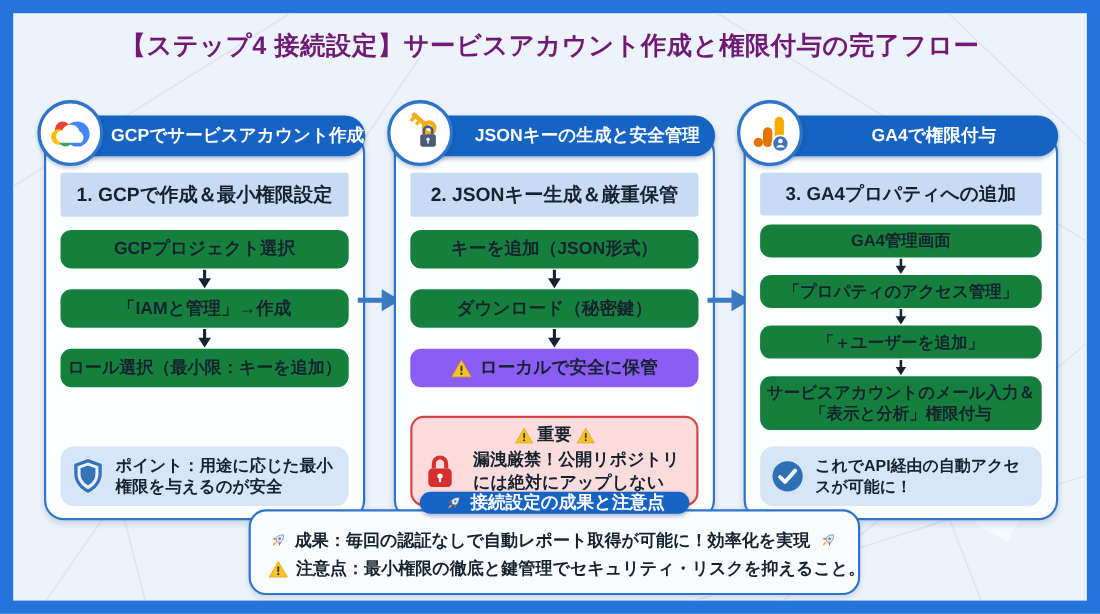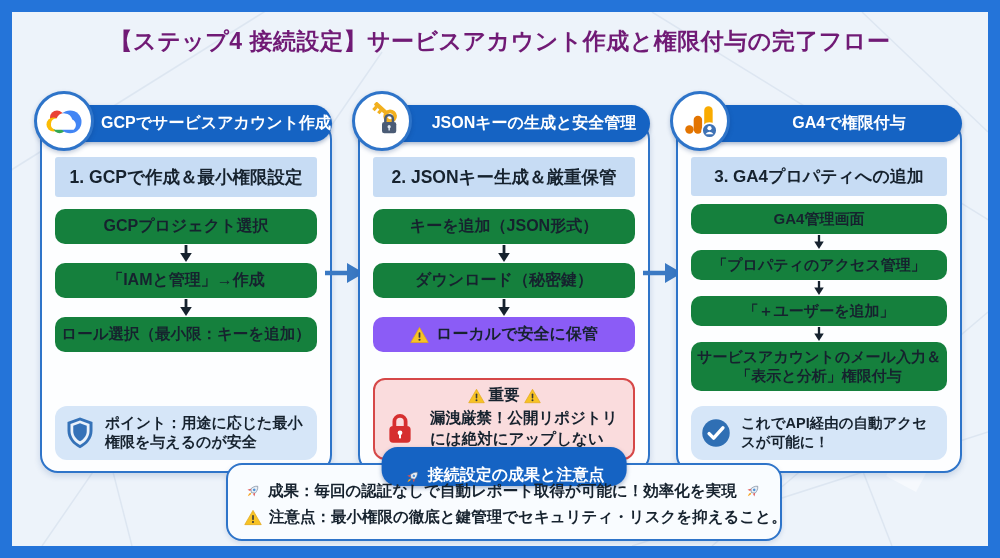--- a/index.html
+++ b/index.html
@@ -23,21 +23,21 @@
   .darrow{line-height:0;margin:1px 0;}
   .note{width:100%;background:#d6e6f8;border-radius:12px;display:flex;align-items:center;gap:10px;padding:8px 10px;font-weight:bold;font-size:15px;color:#16222e;text-align:left;margin-top:auto;}
   .warn{background:#8b5cf6;display:flex;align-items:center;justify-content:center;gap:7px;}
   .danger{width:100%;background:#fadcdd;border:2.5px solid #d64848;border-radius:12px;padding:5px 10px 8px;margin-top:auto;}
   .danger-title{display:flex;justify-content:center;align-items:center;gap:4px;font-weight:bold;font-size:15.5px;color:#16222e;}
   .danger-body{display:flex;gap:15px;align-items:center;font-weight:bold;font-size:15.5px;color:#16222e;text-align:left;margin-top:2px;}
   .flow-arrow{position:absolute;top:250px;z-index:2;line-height:0;}
   
   .summary{position:absolute;left:202px;top:435px;width:580px;height:94px;z-index:2;}
   .summary-box{position:absolute;left:12px;right:12px;top:16px;bottom:0;background:#f9fcff;border:2.5px solid #2e74c9;border-radius:16px;box-shadow:0 2px 5px rgba(25,70,140,.15);}
-  .summary-pill{position:absolute;top:0;left:50%;transform:translateX(-50%);height:39px;background:#1563c3;border-radius:16px;display:flex;align-items:flex-end;gap:7px;padding:0 22px;color:#fff;font-weight:bold;font-size:16px;white-space:nowrap;z-index:3;box-shadow:0 2px 4px rgba(15,50,110,.35);}
+  .summary-pill{position:absolute;top:0;left:50%;transform:translateX(-50%);height:20px;background:#1563c3;border-radius:16px;display:flex;align-items:center;gap:7px;padding:0 22px;color:#fff;font-weight:bold;font-size:16px;white-space:nowrap;z-index:3;box-shadow:0 2px 4px rgba(15,50,110,.35);}
   .summary-lines{position:absolute;left:30px;right:14px;top:34px;display:flex;flex-direction:column;gap:5px;z-index:3;}
   .summary-line{display:flex;align-items:center;gap:7px;font-weight:bold;font-size:15.5px;color:#16222e;white-space:nowrap;}
   .icon{display:inline-flex;line-height:0;flex:none;}
 </style>
 </head>
 <body>
 
 <div id="frame">
   <div id="stage">
 

